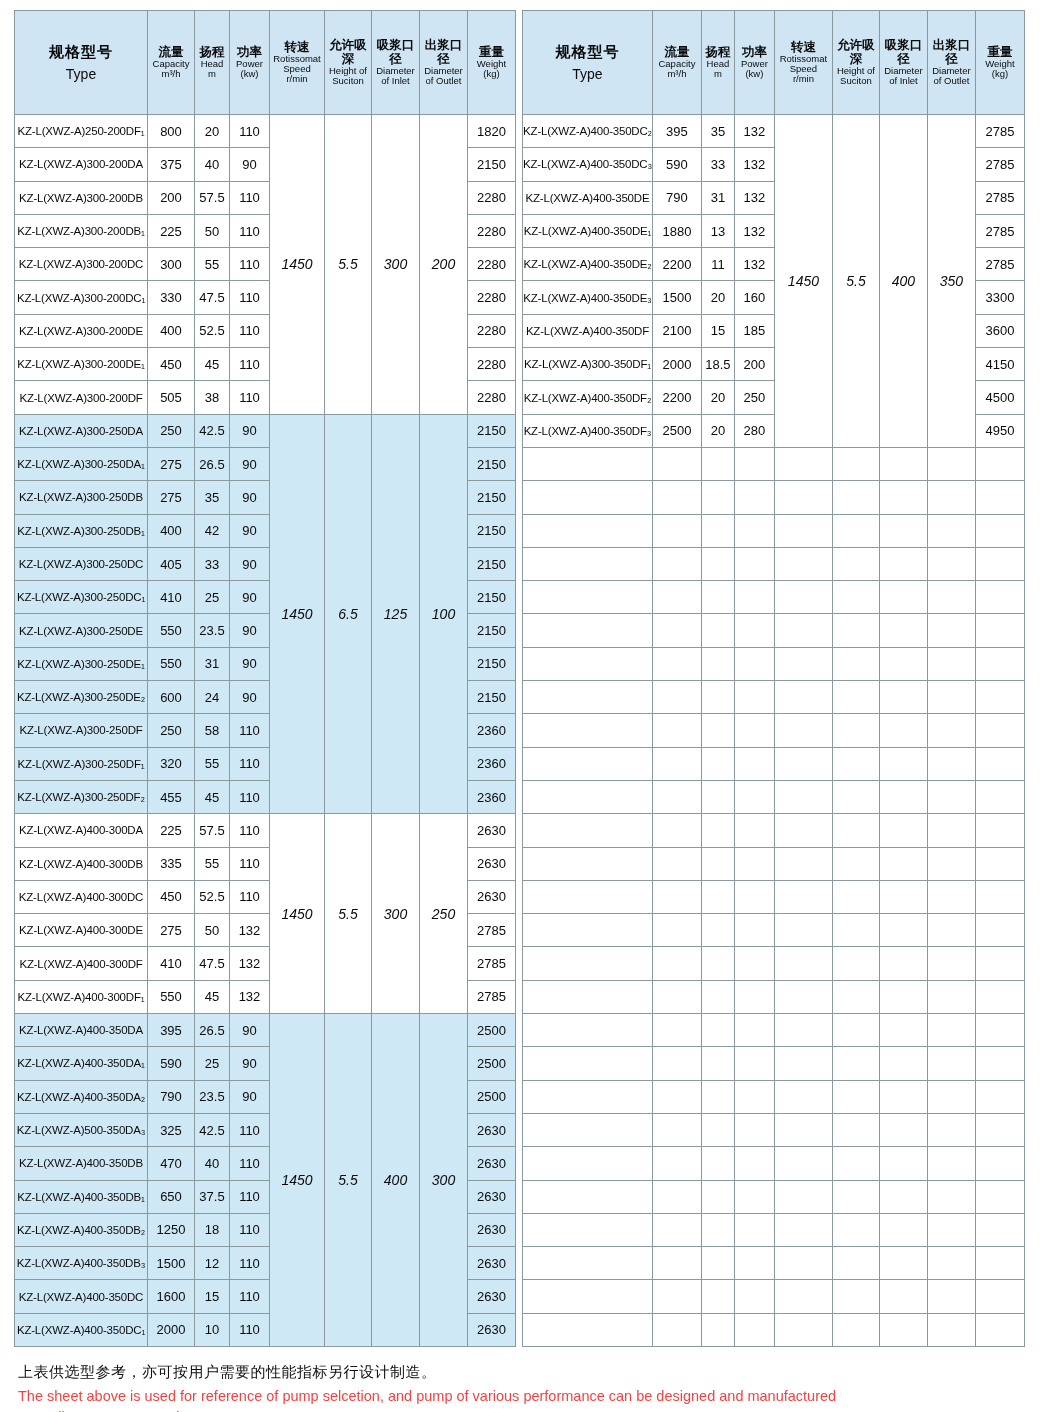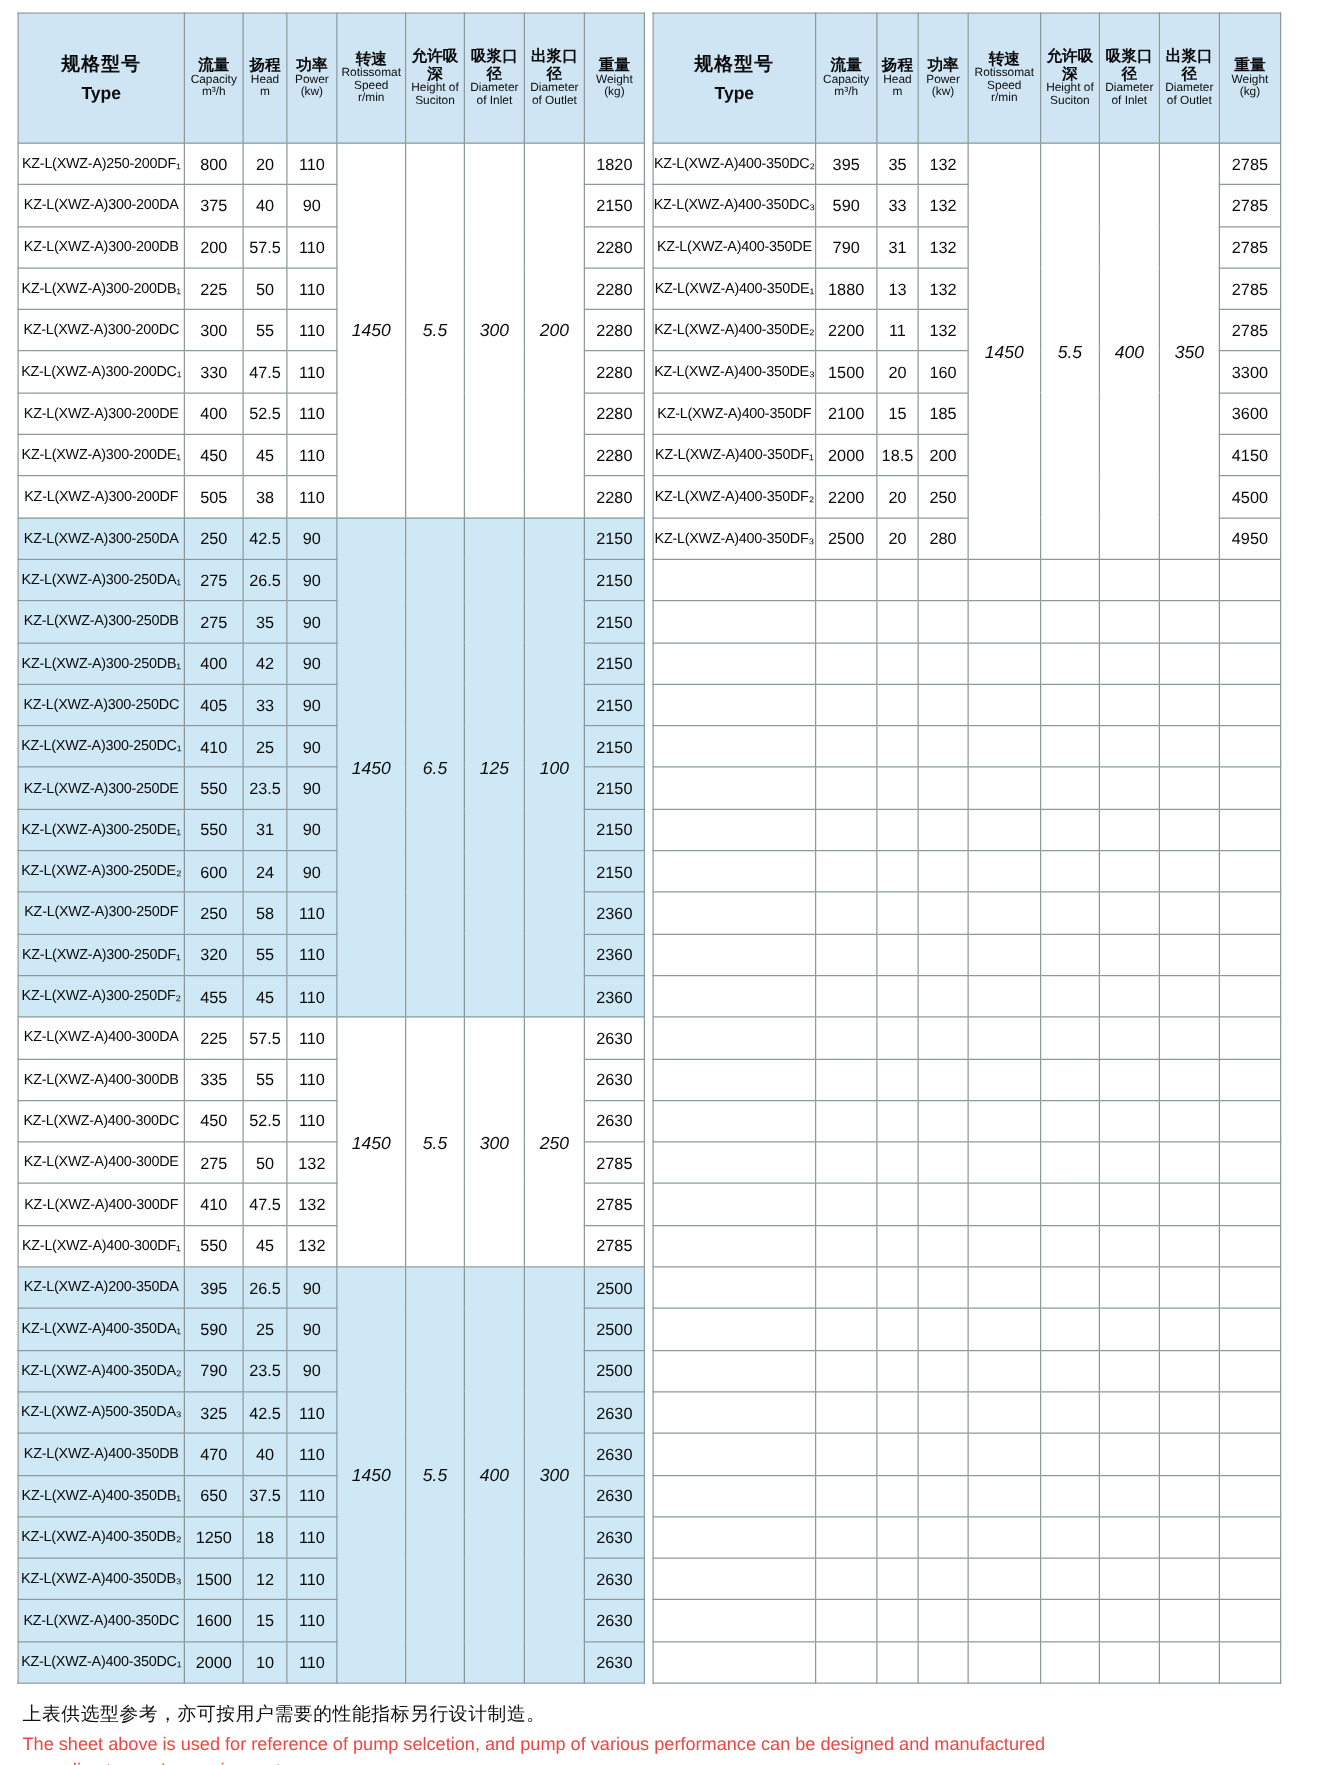--- a/index.html
+++ b/index.html
@@ -57,21 +57,21 @@
   }
   .hdr-type-cn {
     font-size: 15px;
     font-weight: bold;
     display: block;
     margin-bottom: 7px;
     letter-spacing: 1px;
   }
   .hdr-type-en {
     font-size: 14px;
-    font-weight: bold;
+    font-weight: normal;
     display: block;
   }
   td.type {
     font-size: 11.5px;
     height: 32.3px;
     letter-spacing: -0.2px;
     white-space: nowrap;
   }
   td.num {
     font-size: 13px;
@@ -387,21 +387,21 @@
             <td class="num">2785</td>
           </tr>
           <tr>
             <td class="type">KZ-L(XWZ-A)400-300DF₁</td>
             <td class="num">550</td>
             <td class="num">45</td>
             <td class="num">132</td>
             <td class="num">2785</td>
           </tr>
           <tr class="blue">
-            <td class="type">KZ-L(XWZ-A)200-350DA</td>
+            <td class="type">KZ-L(XWZ-A)400-350DA</td>
             <td class="num">395</td>
             <td class="num">26.5</td>
             <td class="num">90</td>
             <td class="num merged" rowspan="10">1450</td>
             <td class="num merged" rowspan="10">5.5</td>
             <td class="num merged" rowspan="10">400</td>
             <td class="num merged" rowspan="10">300</td>
             <td class="num">2500</td>
           </tr>
           <tr class="blue">
@@ -575,21 +575,21 @@
             <td class="num">3300</td>
           </tr>
           <tr>
             <td class="type">KZ-L(XWZ-A)400-350DF</td>
             <td class="num">2100</td>
             <td class="num">15</td>
             <td class="num">185</td>
             <td class="num">3600</td>
           </tr>
           <tr>
-            <td class="type">KZ-L(XWZ-A)400-350DF₁</td>
+            <td class="type">KZ-L(XWZ-A)300-350DF₁</td>
             <td class="num">2000</td>
             <td class="num">18.5</td>
             <td class="num">200</td>
             <td class="num">4150</td>
           </tr>
           <tr>
             <td class="type">KZ-L(XWZ-A)400-350DF₂</td>
             <td class="num">2200</td>
             <td class="num">20</td>
             <td class="num">250</td>

